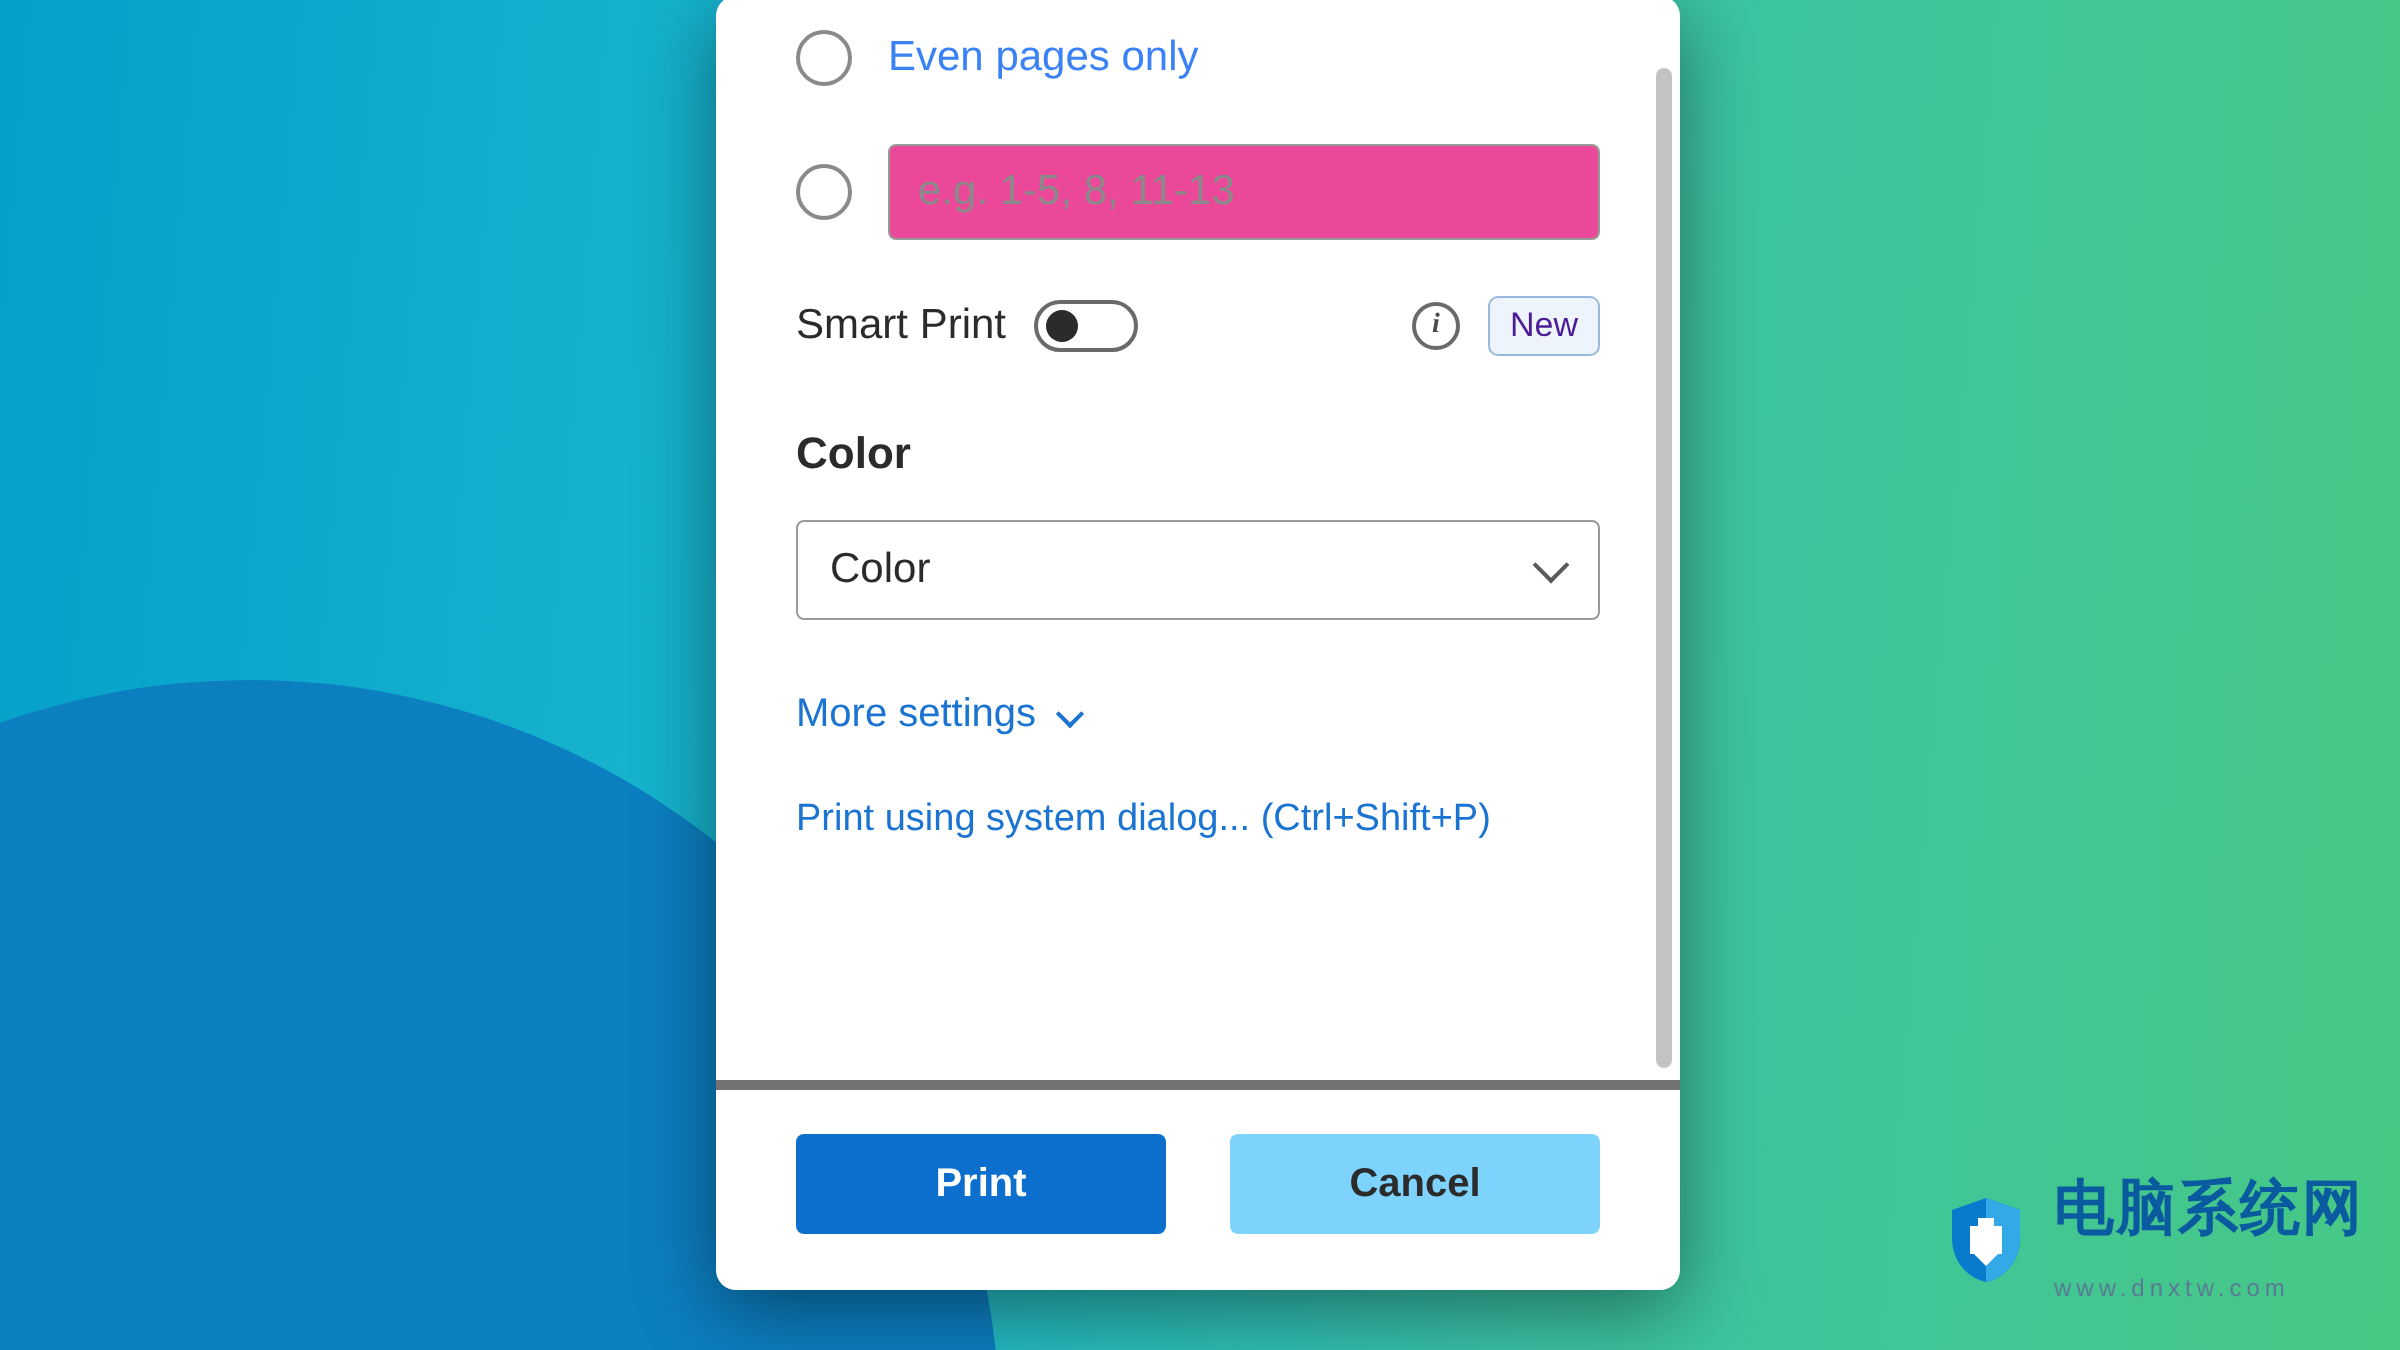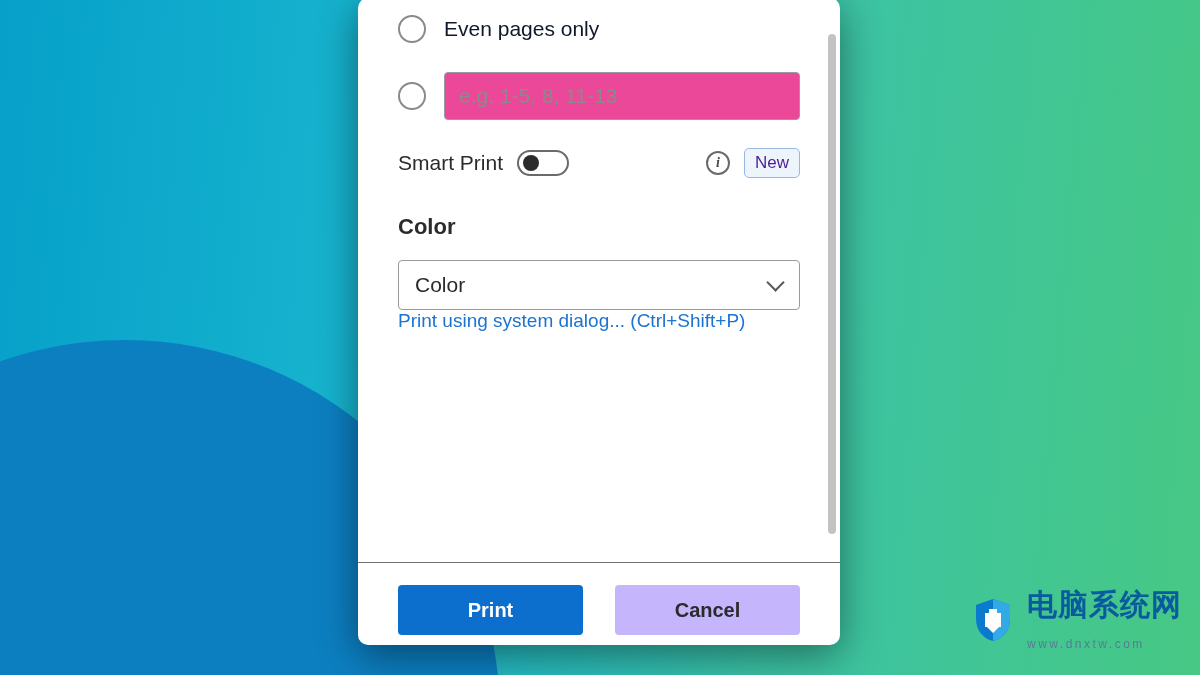--- a/index.html
+++ b/index.html
@@ -31,21 +31,21 @@
     .section { padding: 0 40px; }
     .radio-row {
       display: flex; align-items: center; gap: 18px;
       margin-bottom: 26px; min-height: 34px;
     }
     .radio-circle {
       width: 28px; height: 28px; border-radius: 50%;
       border: 2px solid #8a8a8a; flex-shrink: 0;
       cursor: pointer; background: #fff;
     }
-    .radio-label { font-size: 21px; color: #0f172a; }
+    .radio-label { font-size: 21px; color: #3b82f6; }
     .pages-input {
       flex: 1; height: 48px;
       border: 1px solid #9a9a9a; border-radius: 4px;
       padding: 16px 14px; font-size: 21px; color: #2b2b2b;
       outline: none; background: #ec4899;
     }
     .pages-input::placeholder { color: #8a8a8a; }
     .smart-row {
       display: flex; align-items: center; gap: 14px;
       margin: 28px 0 36px 0;
@@ -103,30 +103,30 @@
       border-bottom: 2px solid #1b74d1;
       top: 0px; left: 2px;
     }
     .link-row {
       font-size: 20px; color: #1b74d1; cursor: pointer;
       display: inline-flex; align-items: center; gap: 10px;
     }
     .more-settings { margin: 36px 0 30px 0; }
     .sys-link { margin-bottom: 10px; font-size: 19px; }
     .footer {
-      border-top: 1px solid #737373;
-      padding: 22px 40px 10px 40px;
+      border-top: 5px solid #737373;
+      padding: 22px 40px 28px 40px;
       display: flex; gap: 32px;
     }
     .btn {
       flex: 1; height: 50px; border: none; border-radius: 4px;
       font-size: 20px; font-weight: 600; cursor: pointer;
     }
     .btn-primary { background: #0c6fcd; color: #fff; }
-    .btn-secondary { background: #c4b5fd; color: #2b2b2b; }
+    .btn-secondary { background: #7dd3fc; color: #2b2b2b; }
     .scrollbar {
       position: absolute; right: 4px; top: 36px; width: 8px;
       height: 500px; background: #c3c3c3; border-radius: 4px;
     }
     .watermark {
       position: absolute; right: 18px; bottom: 24px;
       display: flex; align-items: center; gap: 10px;
     }
     .wm-icon {
       width: 48px; height: 48px;
@@ -170,20 +170,24 @@
         <div class="new-badge">New</div>
       </div>
 
       <div class="heading">Color</div>
 
       <div class="select-box">
         <span>Color</span>
         <span class="chevron"></span>
       </div>
 
+      <div class="link-row more-settings">
+        <span>More settings</span>
+        <span class="chevron small"></span>
+      </div>
 
       <div class="link-row sys-link">
         <span>Print using system dialog... (Ctrl+Shift+P)</span>
       </div>
 
     </div>
   </div>
 
   <div class="footer">
     <button class="btn btn-primary">Print</button>

